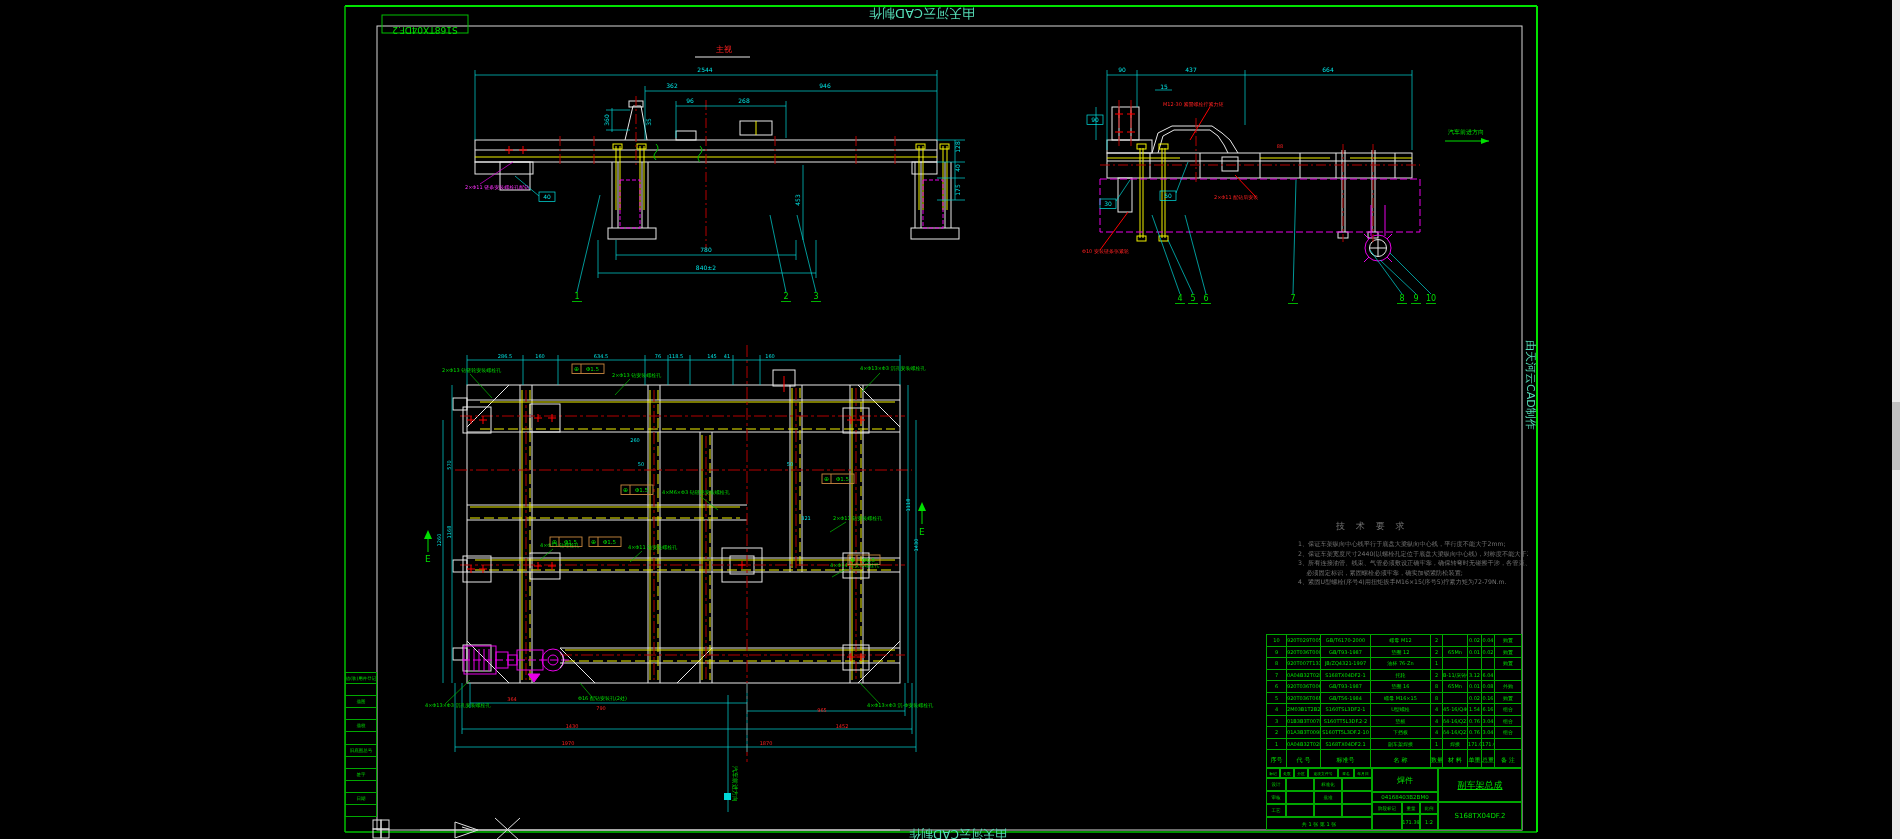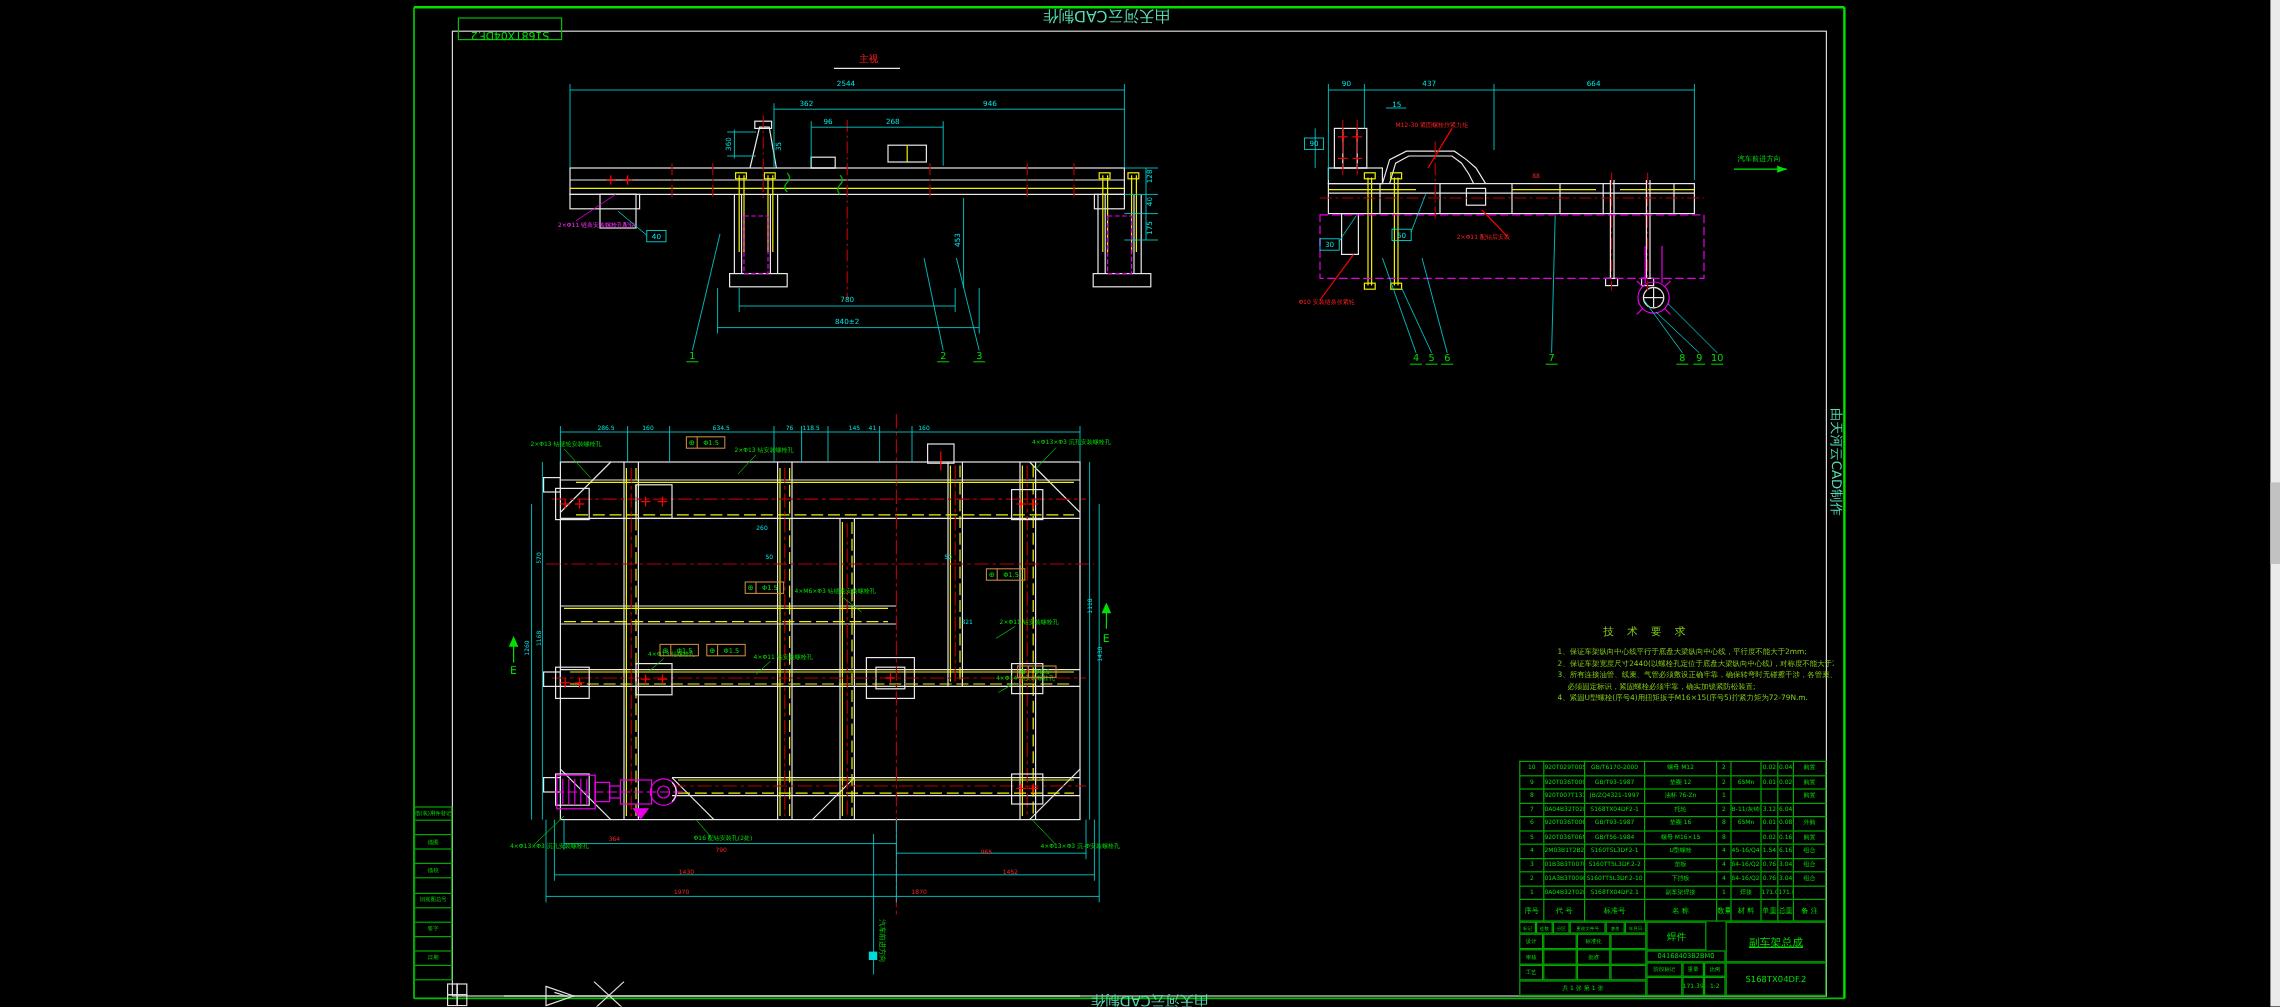--- a/index.html
+++ b/index.html
@@ -17,21 +17,21 @@
   .bomhead{height:19px!important;line-height:19px!important;font-size:6px;}
   .bomhead>div{border-bottom:1px solid #00a800;}
   #tblock{left:1266px;top:768px;width:256px;height:62px;color:#00e000;}
   .cell{position:absolute;border:1px solid #00a800;box-sizing:border-box;overflow:hidden;
         display:flex;align-items:center;justify-content:center;text-align:center;}
   #strip{left:345px;top:672px;width:32px;height:158px;}
   .striprow{height:12.1px;border:1px solid #00a800;border-top:none;box-sizing:border-box;
         font-size:4.5px;color:#00e000;display:flex;align-items:center;justify-content:center;
         overflow:hidden;white-space:nowrap;}
   .striprow:first-child{border-top:1px solid #00a800;}
-  #notes{left:1298px;top:520px;width:230px;color:#84cc16;}
+  #notes{left:1298px;top:520px;width:230px;color:#737373;}
   #notes .ttl{font-size:9px;letter-spacing:4px;margin-left:38px;margin-bottom:6px;}
   #notes .ln{font-size:6.2px;line-height:9.5px;white-space:nowrap;overflow:hidden;}
   
   #sbar{left:1892px;top:0;width:8px;height:839px;background:#ebebeb;}
   #sthumb{left:1892px;top:402px;width:8px;height:68px;background:#c2c2c2;}
 </style>
 </head>
 <body>
 
 <div id="root">
@@ -708,21 +708,21 @@
         <div>数量</div>
         <div>材 料</div>
         <div>单重</div>
         <div>总重</div>
         <div>备 注</div>
       </div>
     </div>
 
 <div id="tblock" class="abs">
 
-  <div class="cell" style="left:106px;top:0;width:50px;height:24px;font-size:8px;">焊件</div>
+  <div class="cell" style="left:106px;top:0;width:66px;height:24px;font-size:8px;">焊件</div>
   <div class="cell" style="left:106px;top:24px;width:66px;height:10px;font-size:5.5px;">04168403B2BM0</div>
   <div class="cell" style="left:106px;top:34px;width:30px;height:12px;font-size:4.5px;">阶段标记</div>
   <div class="cell" style="left:136px;top:34px;width:18px;height:12px;font-size:4.5px;">重量</div>
   <div class="cell" style="left:154px;top:34px;width:18px;height:12px;font-size:4.5px;">比例</div>
   <div class="cell" style="left:106px;top:46px;width:30px;height:16px;"></div>
   <div class="cell" style="left:136px;top:46px;width:18px;height:16px;font-size:5px;">171.39</div>
   <div class="cell" style="left:154px;top:46px;width:18px;height:16px;font-size:5px;">1:2</div>
 
   <div class="cell" style="left:172px;top:0;width:84px;height:34px;font-size:9px;text-decoration:underline;">副车架总成</div>
   <div class="cell" style="left:172px;top:34px;width:84px;height:28px;font-size:7px;">S168TX04DF.2</div>

